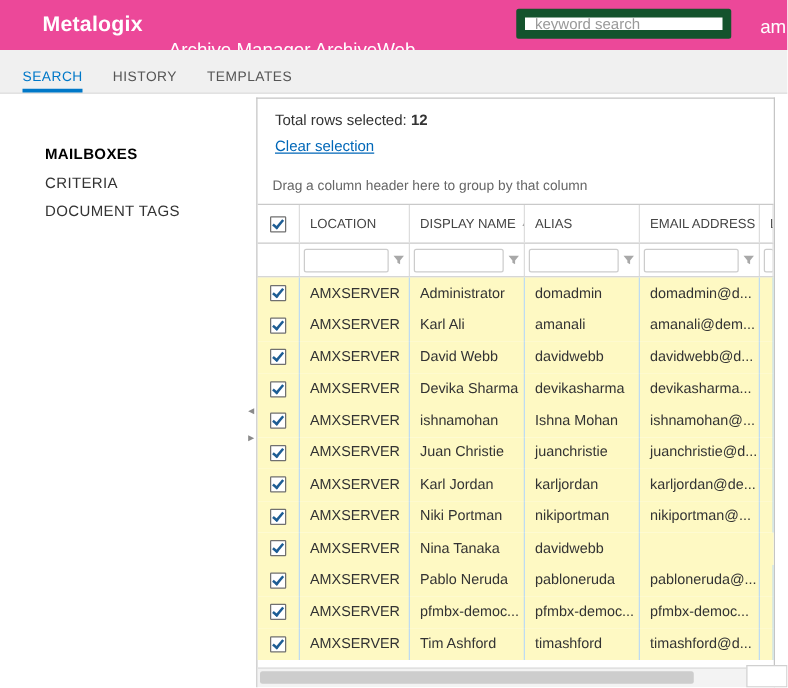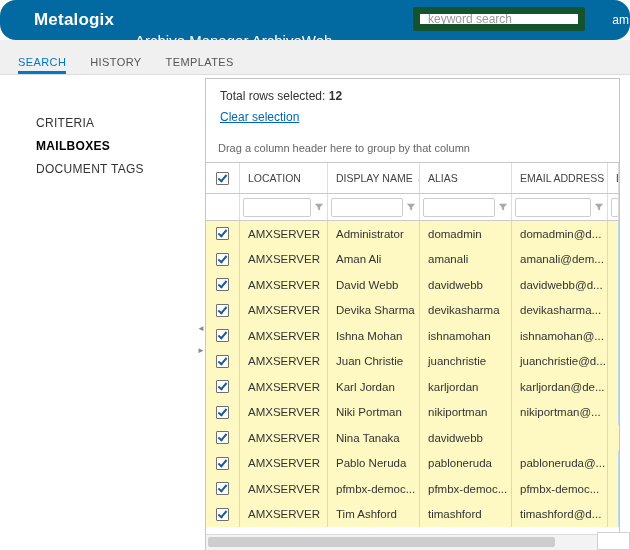--- a/index.html
+++ b/index.html
@@ -1,26 +1,26 @@
 <!DOCTYPE html>
 <html><head>
 <meta charset="utf-8">
 <style>
   html,body{margin:0;padding:0;}
   body{width:630px;height:550px;overflow:hidden;position:relative;background:#fff;
        font-family:"Liberation Sans","DejaVu Sans",sans-serif;}
 
   
-  .topbar{position:absolute;top:0;left:0;right:0;height:40px;background:#0369a1;border-radius:16px;}
+  .topbar{position:absolute;top:0;left:0;right:0;height:40px;background:#ec4899;}
   .brand{position:absolute;left:34px;top:10px;color:#fff;font-size:17px;font-weight:bold;letter-spacing:.2px;}
   .app-title{position:absolute;left:135px;top:12px;color:#fff;font-size:15px;margin-top:20px;}
   .search{position:absolute;right:45px;top:7px;width:172px;height:24px;border:7px solid #14532d;
           border-radius:2px;padding:0 8px;font-size:12px;color:#333;outline:none;box-sizing:border-box;}
   .search::placeholder{color:#999;}
-  .user-text{position:absolute;right:1px;top:13px;color:#fff;font-size:12px;}
+  .user-text{position:absolute;right:1px;top:13px;color:#fff;font-size:15px;}
 
   
   .tabbar{position:absolute;top:40px;left:0;right:0;height:35px;background:#f0f0f0;
           border-bottom:1px solid #ddd;display:flex;align-items:stretch;padding-left:18px;gap:24px;box-sizing:border-box;}
   .tab{font-size:11px;color:#555;display:flex;align-items:center;letter-spacing:.4px;cursor:pointer;
        border-bottom:3px solid transparent;padding-top:12px;}
   .tab.active{color:#0078c8;border-bottom-color:#0078c8;}
 
   
   .sidebar{position:absolute;top:76px;left:0;width:205px;bottom:0;background:#fff;padding-top:36px;box-sizing:border-box;}
@@ -82,22 +82,22 @@
     <span class="user-text">am</span>
   </header>
 
   <nav class="tabbar">
       <div class="tab active">SEARCH</div>
       <div class="tab">HISTORY</div>
       <div class="tab">TEMPLATES</div>
     </nav>
 
   <aside class="sidebar">
+      <div class="side-item active">MAILBOXES</div>
       <div class="side-item">CRITERIA</div>
-      <div class="side-item active">MAILBOXES</div>
       <div class="side-item">DOCUMENT TAGS</div>
     </aside>
 
   <div class="splitter">
     <span>◄</span>
     <span>►</span>
   </div>
 
   <section class="panel">
     <div class="summary">
@@ -175,21 +175,21 @@
           <div class="dcell">Administrator</div>
           <div class="dcell">domadmin</div>
           <div class="dcell">domadmin@d...</div>
           <div class="dcell"></div>
         </div>
         <div class="grid-row drow">
           <div class="dcell cbc">
             <div class="cb on"></div>
           </div>
           <div class="dcell">AMXSERVER</div>
-          <div class="dcell">Aman Ali</div>
+          <div class="dcell">Karl Ali</div>
           <div class="dcell">amanali</div>
           <div class="dcell">amanali@dem...</div>
           <div class="dcell"></div>
         </div>
         <div class="grid-row drow">
           <div class="dcell cbc">
             <div class="cb on"></div>
           </div>
           <div class="dcell">AMXSERVER</div>
           <div class="dcell">David Webb</div>
@@ -205,22 +205,22 @@
           <div class="dcell">Devika Sharma</div>
           <div class="dcell">devikasharma</div>
           <div class="dcell">devikasharma...</div>
           <div class="dcell"></div>
         </div>
         <div class="grid-row drow">
           <div class="dcell cbc">
             <div class="cb on"></div>
           </div>
           <div class="dcell">AMXSERVER</div>
+          <div class="dcell">ishnamohan</div>
           <div class="dcell">Ishna Mohan</div>
-          <div class="dcell">ishnamohan</div>
           <div class="dcell">ishnamohan@...</div>
           <div class="dcell"></div>
         </div>
         <div class="grid-row drow">
           <div class="dcell cbc">
             <div class="cb on"></div>
           </div>
           <div class="dcell">AMXSERVER</div>
           <div class="dcell">Juan Christie</div>
           <div class="dcell">juanchristie</div>

